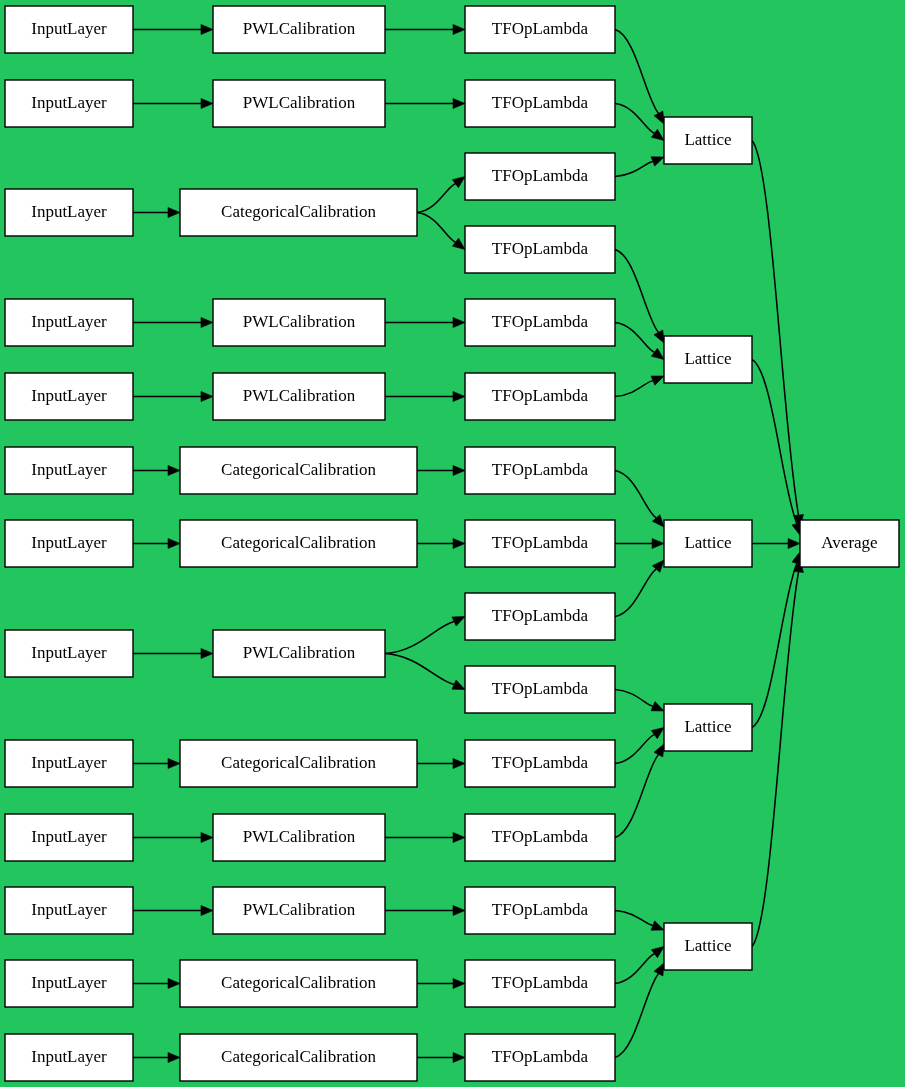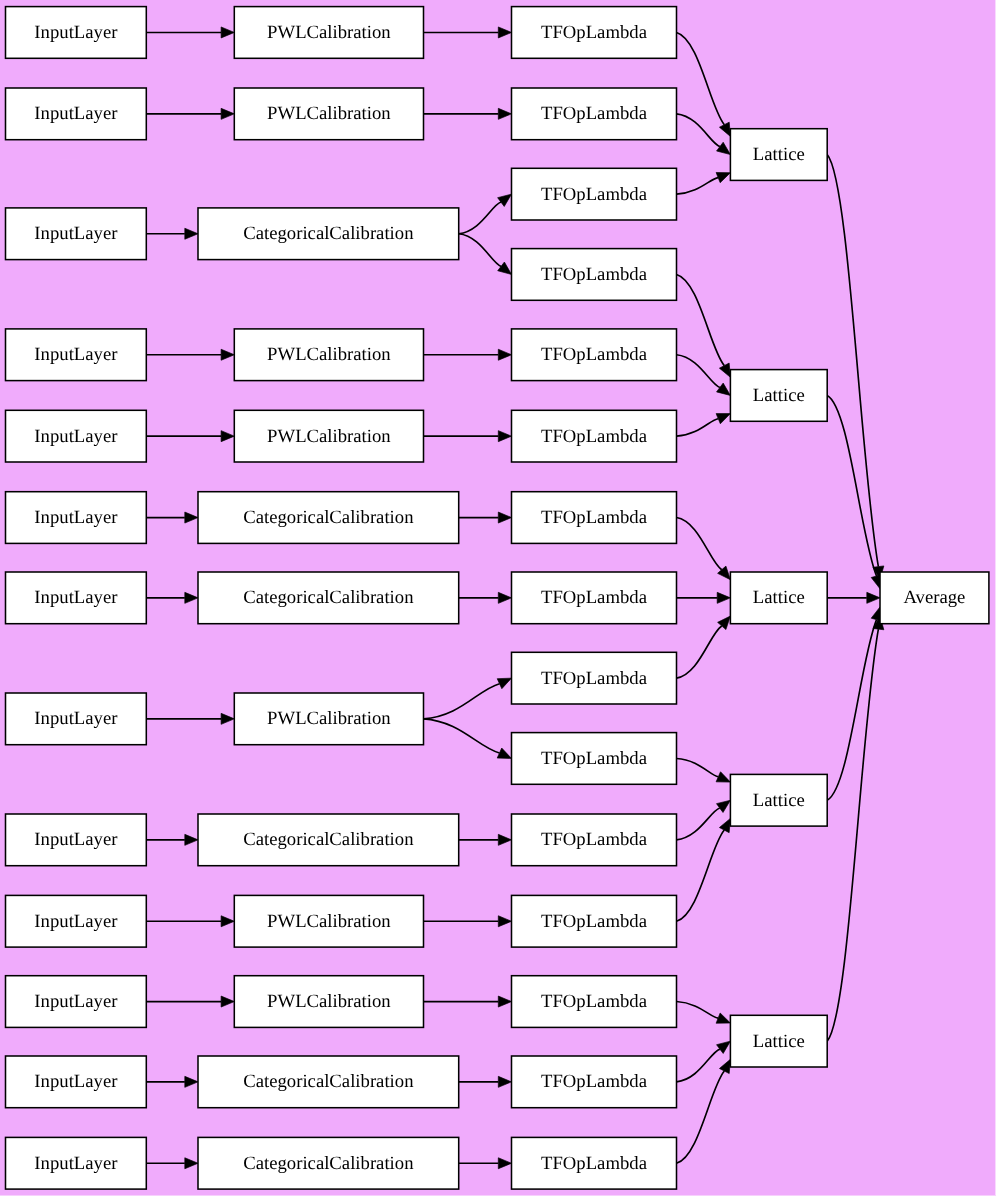--- a/index.html
+++ b/index.html
@@ -4,21 +4,21 @@
 <style>
   html, body {
     margin: 0;
     padding: 0;
     background: #ffffff;
   }
   #graph-root {
     position: relative;
     width: 905px;
     height: 1087px;
-    background: #f0abfc;
+    background: #22c55e;
     font-family: "Liberation Serif", "DejaVu Serif", serif;
     overflow: hidden;
   }
   svg#graph-canvas {
     display: block;
     width: 905px;
     height: 1087px;
   }
   .node-rect {
     fill: #ffffff;

